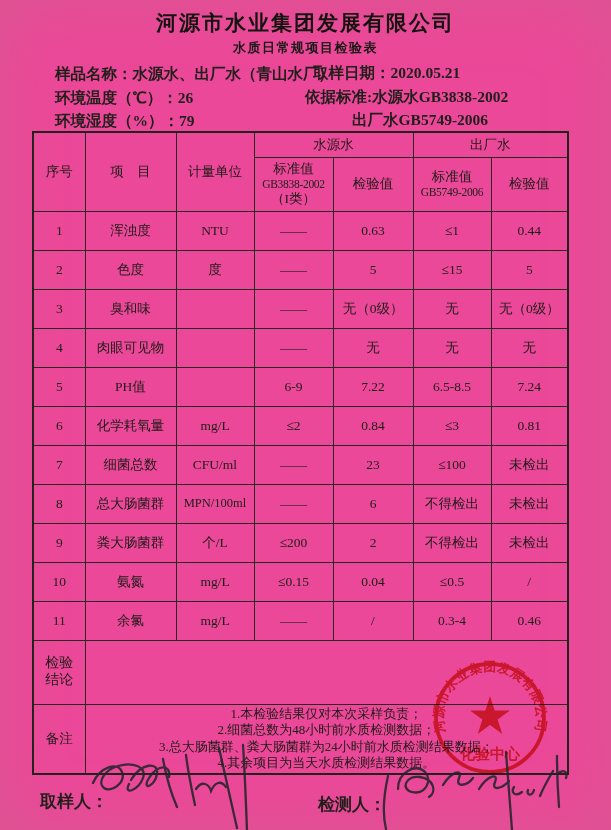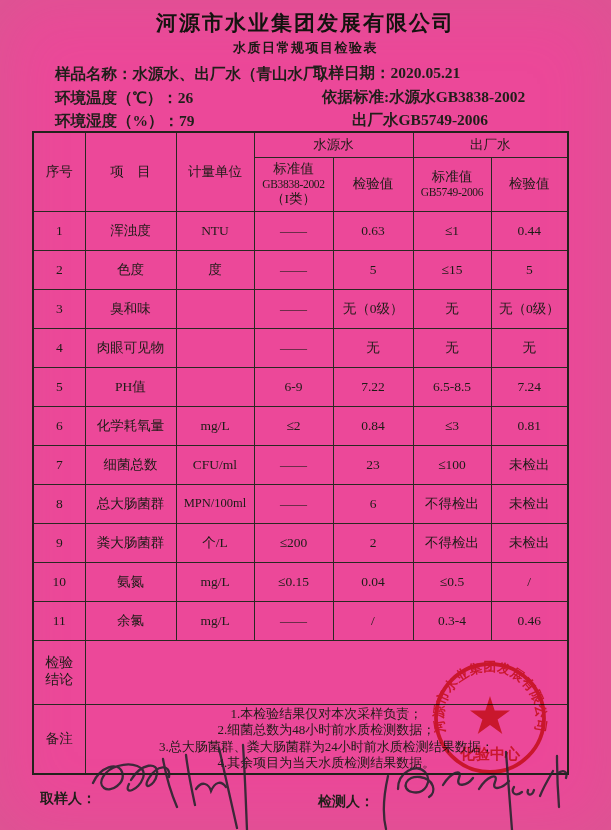--- a/index.html
+++ b/index.html
@@ -28,21 +28,21 @@
     position:absolute;top:39px;left:0;width:100%;
     text-align:center;
     font-family:"Liberation Sans", sans-serif;
     font-size:13px;font-weight:600;letter-spacing:1.5px;
     color:#1a1915;
   }
   .meta{position:absolute;font-size:15.5px;font-weight:600;white-space:nowrap;color:#201f1a;}
   .m1 {top:64px;left:55px;}
   .m1r{top:63px;left:313px;}
   .m2 {top:88px;left:55px;text-align:right;}
-  .m2r{top:87px;left:305px;margin-left:17px;}
+  .m2r{top:87px;left:305px;}
   .m3 {top:111px;left:55px;}
   .m3r{top:110px;left:352px;}
   
   table.report{
     position:absolute;left:32px;top:131px;width:535px;
     border-collapse:collapse;table-layout:fixed;
     font-size:13.5px;color:#1d1c17;
   }
   table.report td, table.report th{
     border:1.5px solid #2a2822;
@@ -59,21 +59,21 @@
   .hdr-sm{font-size:11.5px;letter-spacing:-0.3px;line-height:14px;}
   .hdr-ln{line-height:16px;}
   td.remarks-cell{
     text-align:left;vertical-align:top;
     padding:3px 2px 2px 5px;
     font-size:13px;line-height:16.5px;font-weight:600;
   }
   .concl-l{line-height:17px;font-size:14px;font-family:Liberation Mono, monospace;}
   
   .footer-label{
-    position:absolute;font-size:14px;font-weight:600;white-space:nowrap;color:#201f1a;
+    position:absolute;font-size:17px;font-weight:600;white-space:nowrap;color:#201f1a;
   }
   .sampler{top:790px;left:40px;}
   .tester {top:793px;left:318px;}
   
   .stamp{
     position:absolute;left:431px;top:659px;width:118px;height:118px;
     mix-blend-mode:multiply;opacity:.93;
   }
   
   .sigs{position:absolute;inset:0;pointer-events:none;}

